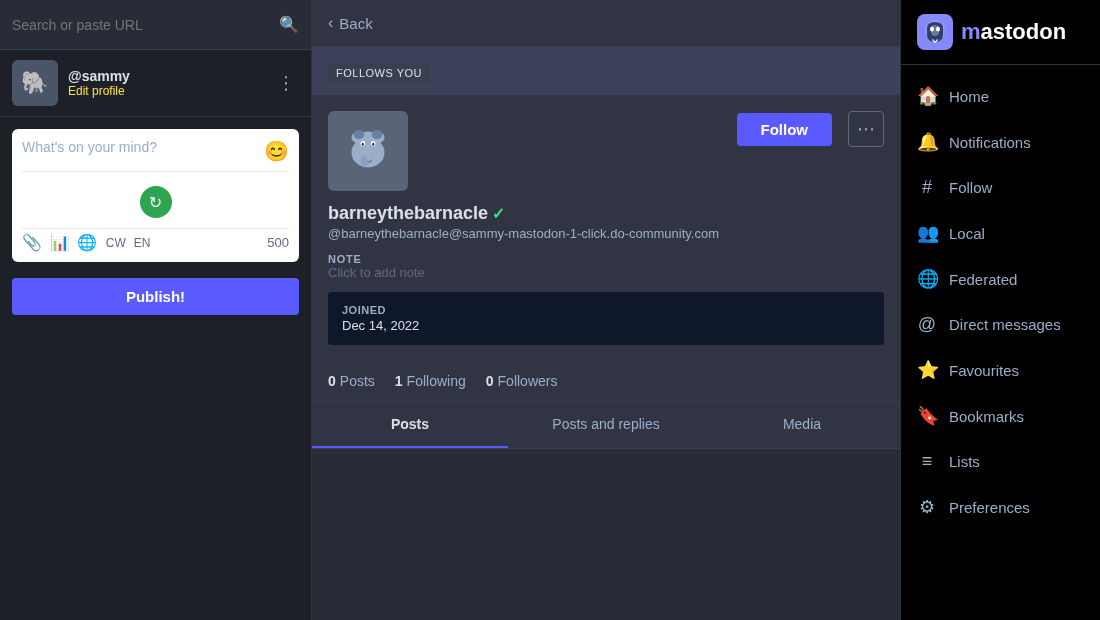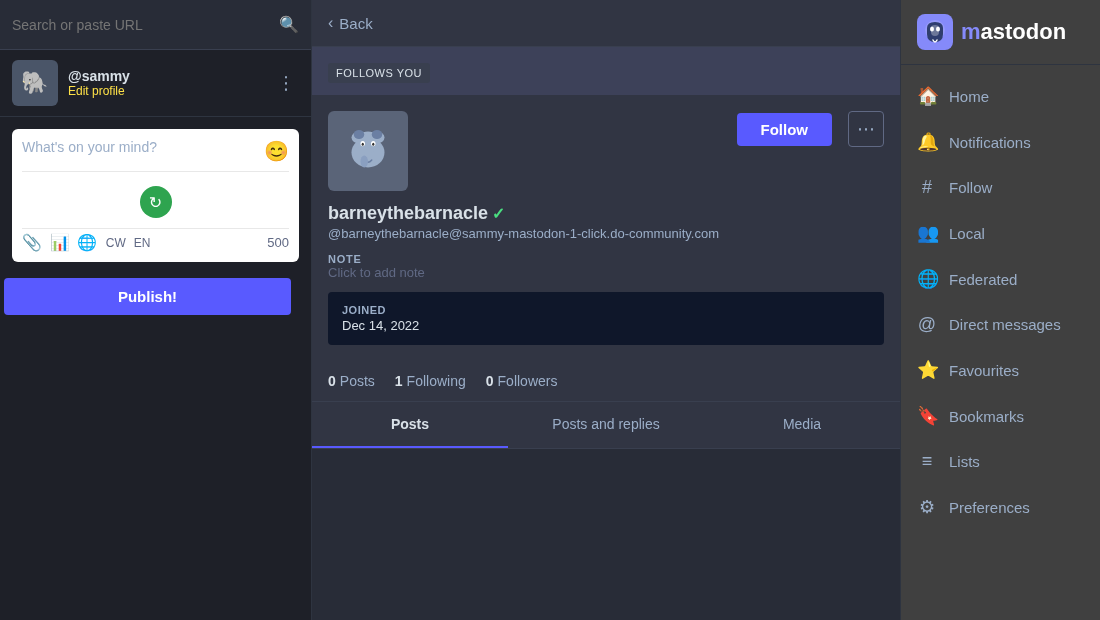--- a/index.html
+++ b/index.html
@@ -161,21 +161,21 @@
       border: none;
     }
 
     .compose-count {
       margin-left: auto;
       color: #606984;
       font-size: 13px;
     }
 
     .publish-btn {
-      margin: 4px 4px 12px;
+      margin: 4px 12px 12px;
       background: #595aff;
       color: #fff;
       border: none;
       border-radius: 4px;
       padding: 10px;
       font-size: 15px;
       font-weight: 600;
       cursor: pointer;
       width: calc(100% - 24px);
     }
@@ -390,21 +390,21 @@
 
     .tab-item.active {
       color: #d9e1e8;
       font-weight: 600;
       border-bottom: 2px solid #595aff;
     }
 
     
     .right-col {
       width: 200px;
-      background: #404040;
+      background: #000000;
       border-left: 1px solid #2e3440;
       display: flex;
       flex-direction: column;
       flex-shrink: 0;
     }
 
     .mastodon-logo {
       display: flex;
       align-items: center;
       gap: 8px;

